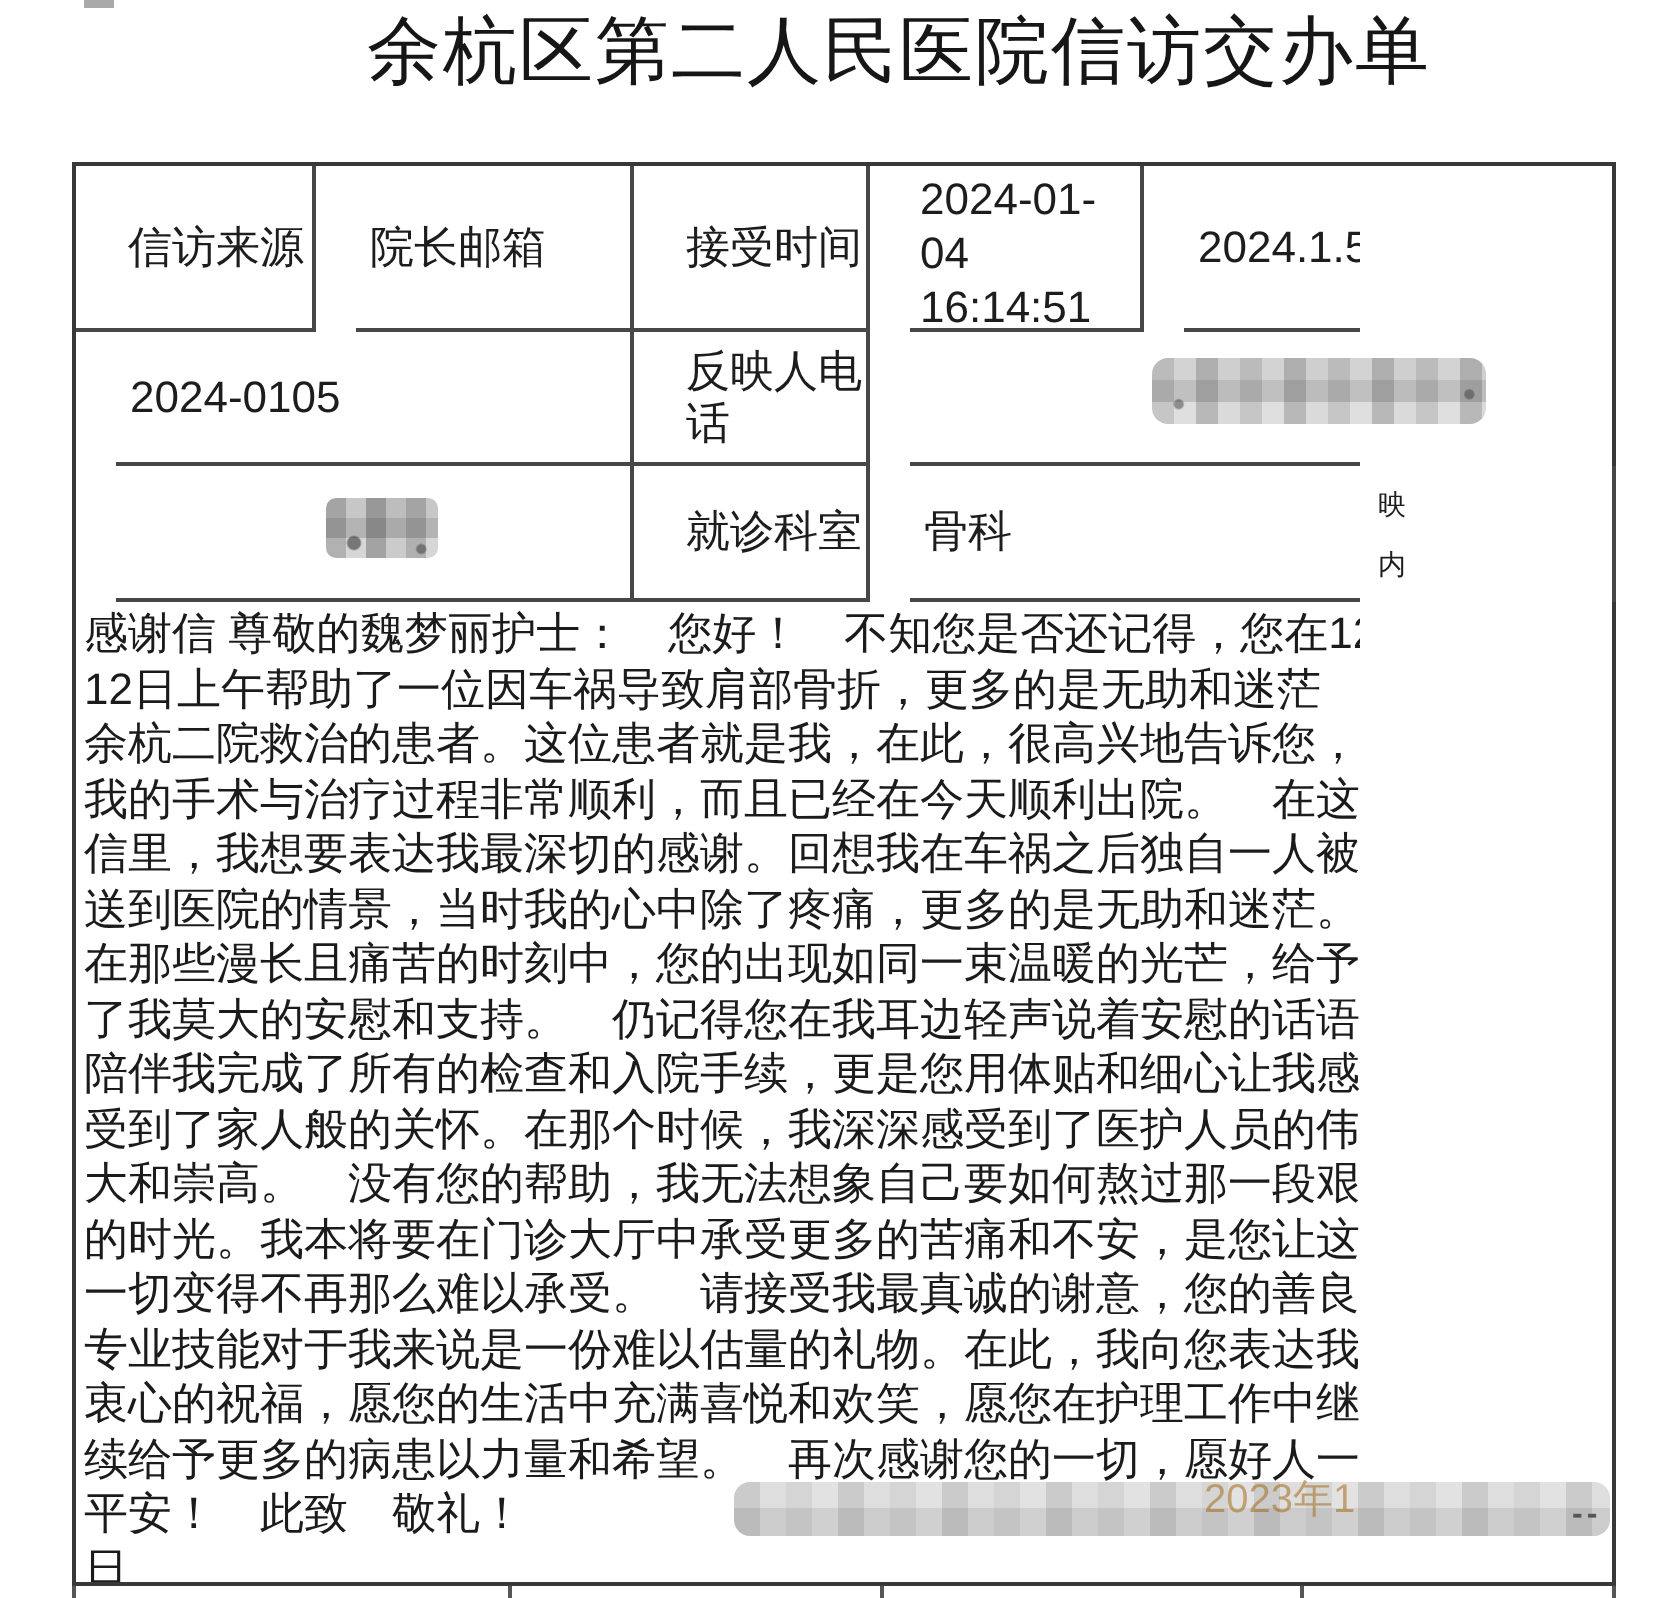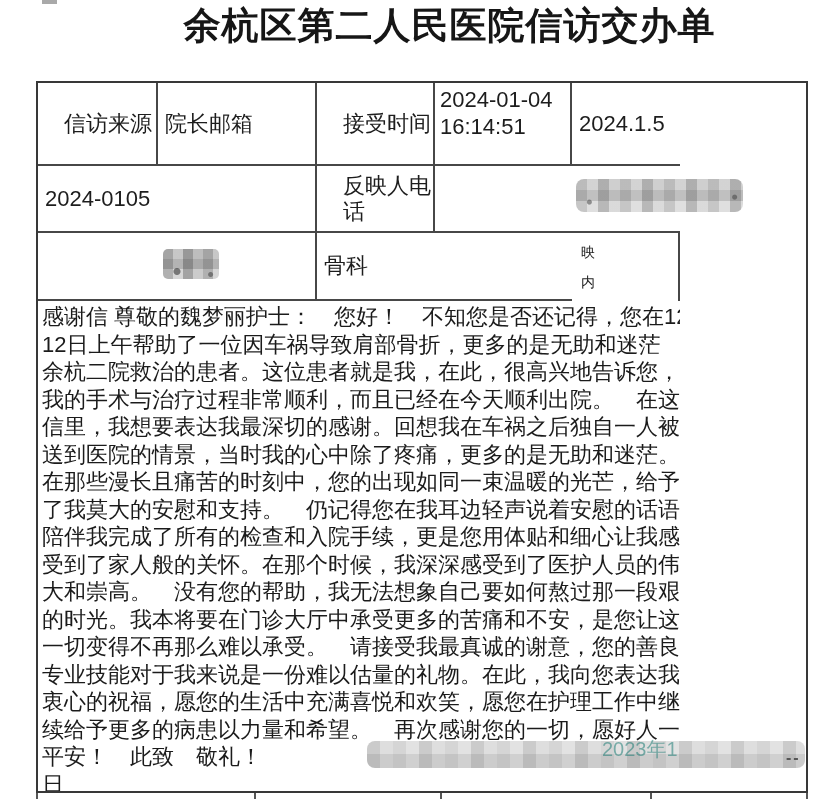--- a/index.html
+++ b/index.html
@@ -12,21 +12,21 @@
     overflow:hidden;
   }
   .top-artifact{
     position:absolute;left:42px;top:0;width:15px;height:4px;
     background:#a9a9a9;
   }
   .doc-title{
     position:absolute;left:0;top:1px;width:100%;
     margin:0;padding-left:72px;box-sizing:border-box;
     text-align:center;
-    font-size:37px;font-weight:700;letter-spacing:1px;
+    font-size:37px;font-weight:400;letter-spacing:1px;
     color:#161616;white-space:nowrap;
   }
   .tbl{
     position:absolute;left:36px;top:81px;
     width:772px;box-sizing:border-box;
     border:2px solid #383838;
     display:grid;
     grid-template-columns:120px 159px 118px 137px 108px 128px;
     grid-template-rows:83px 67px 68px 490px;
     background:#ffffff;
@@ -35,21 +35,21 @@
     box-sizing:border-box;
     border-right:2px solid #474747;
     border-bottom:2px solid #474747;
     display:flex;align-items:center;
     font-size:22px;line-height:26px;
     overflow:hidden;
   }
   .cell.no-r{border-right:none;}
   .cell.no-b{border-bottom:none;}
   .lbl{padding-left:26px;}
-  .val{padding-left:7px;}
+  .val{padding-left:7px;margin-left:20px;}
   .span2{grid-column:span 2;}
   .span5{grid-column:span 5;}
   .time-cell{align-items:flex-start;padding:3px 0 0 5px;}
   .time-cell .wrapbox{
     display:block;width:117px;
     line-height:27px;
     overflow-wrap:break-word;word-wrap:break-word;
   }
   .content-label-cell{justify-content:flex-start;padding-left:9px;}
   .v-label{
@@ -91,21 +91,21 @@
       repeating-linear-gradient(180deg, #dadada 0 11px, #c6c6c6 11px 22px, #e6e6e6 22px 33px);
   }
   .mosaic-signature{
     left:367px;top:741px;width:438px;height:27px;
     background-image:
       repeating-linear-gradient(90deg, rgba(0,0,0,0.10) 0 13px, rgba(0,0,0,0.02) 13px 26px, rgba(0,0,0,0.06) 26px 39px, rgba(0,0,0,0.00) 39px 52px),
       repeating-linear-gradient(180deg, #e2e2e2 0 13px, #d0d0d0 13px 27px);
   }
   .ghost-date{
     position:absolute;left:602px;top:736px;
-    font-size:20px;color:#0f766e;opacity:0.5;
+    font-size:20px;color:#a16207;opacity:0.5;
     white-space:nowrap;z-index:3;
   }
   .trailing-marks{
     position:absolute;left:786px;top:749px;
     font-size:16px;font-weight:700;color:#565656;
     letter-spacing:2px;z-index:3;
   }
   .stub{
     position:absolute;top:793px;width:2px;height:6px;background:#565656;
   }
@@ -127,20 +127,21 @@
     <div class="cell val time-cell">
       <span class="wrapbox">2024-01-04 16:14:51</span>
     </div>
     <div class="cell val no-r">2024.1.5</div>
 
     <div class="cell val span2">2024-0105</div>
     <div class="cell lbl">反映人电话</div>
     <div class="cell val span2 no-r"></div>
 
     <div class="cell val span2"></div>
+    <div class="cell lbl">就诊科室</div>
     <div class="cell val span2 no-r">骨科</div>
 
     <div class="cell lbl no-b content-label-cell">
       <div class="v-label">反映内容</div>
     </div>
     <div class="cell no-r no-b span5 content-cell">
       <div>
           <div class="content-line">感谢信 尊敬的魏梦丽护士：　您好！　不知您是否还记得，您在12月</div>
           <div class="content-line">12日上午帮助了一位因车祸导致肩部骨折，更多的是无助和迷茫</div>
           <div class="content-line">余杭二院救治的患者。这位患者就是我，在此，很高兴地告诉您，</div>

